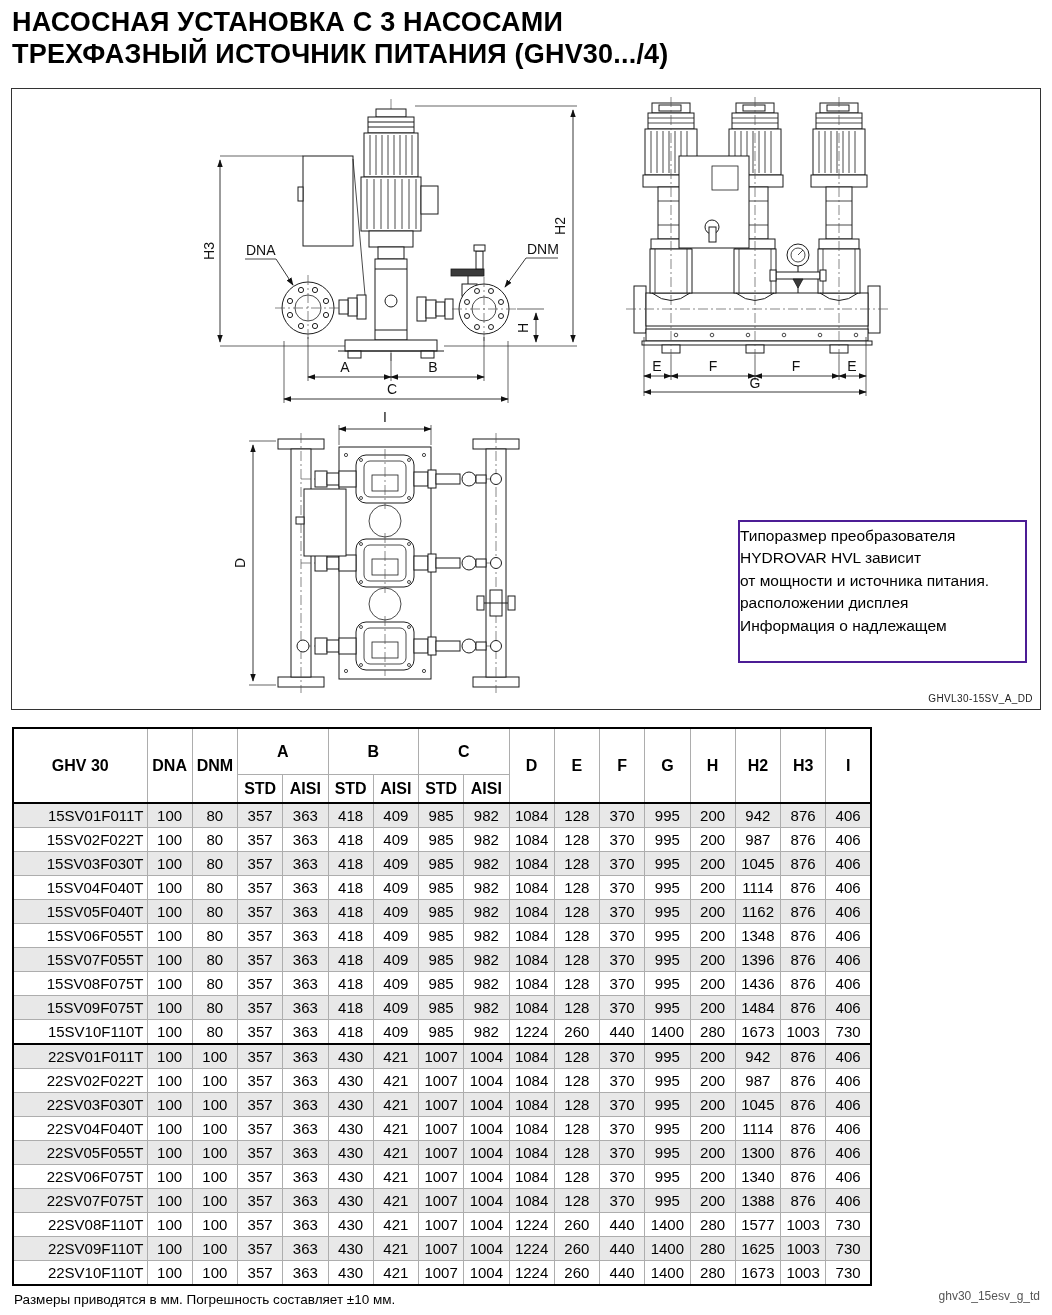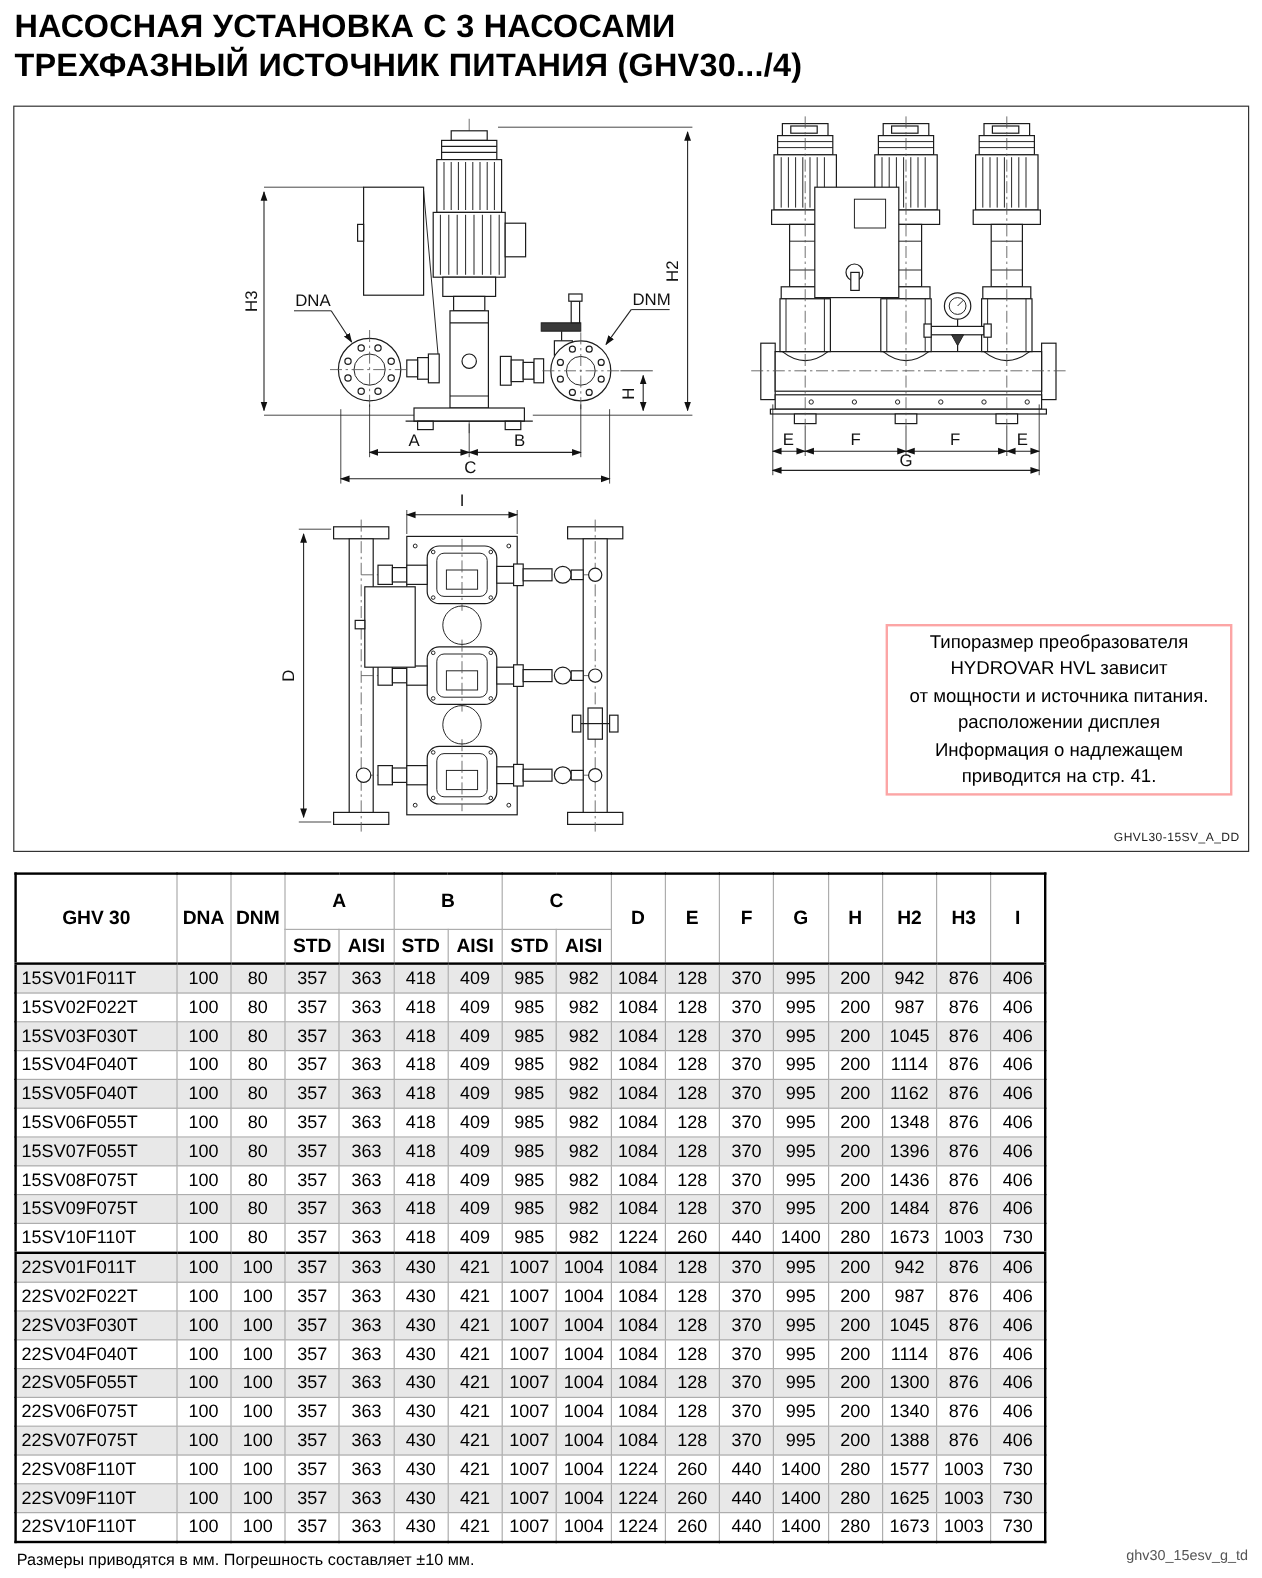--- a/index.html
+++ b/index.html
@@ -4,33 +4,33 @@
 <style>
   html,body{margin:0;padding:0;background:#fff;}
   .page{position:relative;width:1052px;height:1315px;background:#fff;
         font-family:"Liberation Sans",sans-serif;color:#000;overflow:hidden;}
   .title{position:absolute;top:6px;left:12px;font-size:27px;font-weight:bold;
          line-height:32px;letter-spacing:.2px;white-space:nowrap;}
   .drawing{position:absolute;top:88px;left:11px;width:1028px;height:620px;
            border:1.3px solid #333;background:#fff;}
   .drawing svg{position:absolute;left:0;top:0;}
   .notebox{position:absolute;left:726px;top:431px;width:285px;height:136px;
-           border:2px solid #fca5a5;text-align:center;font-size:15.5px;
+           border:2px solid #4c1d95;font-size:15.5px;
            line-height:22.4px;padding-top:3px;background:#fff;}
   .refcode{position:absolute;right:7px;bottom:5px;font-size:10px;color:#222;
            letter-spacing:.4px;}
   .tablewrap{position:absolute;top:727px;left:12px;width:1028px;}
   table{border-collapse:collapse;width:860px;table-layout:fixed;
         border:2.5px solid #000;background:#fff;}
   th{border:1px solid #adadad;font-weight:bold;font-size:16px;text-align:center;padding:0;}
   thead tr:first-child th{height:45px;}
   thead tr:last-child th{height:27px;}
   td{border:1px solid #adadad;border-top:1px solid #8f8f8f;height:23px;
      padding:0 3px;font-size:15px;text-align:center;white-space:nowrap;}
-  td.model{text-align:left;padding-left:4px;}
+  td.model{text-align:right;padding-left:18px;}
   tbody tr:nth-child(odd){background:#e8e8e8;}
   tbody tr:first-child td{border-top:2.5px solid #000;}
   tbody tr:nth-child(11) td{border-top:2.3px solid #000;}
   .footer{position:absolute;top:1292px;left:14px;width:1026px;display:flex;
           justify-content:space-between;align-items:flex-end;}
   .footnote{font-size:13.5px;}
   .footref{font-size:12px;color:#555;position:relative;top:-4px;}
   
   .pf{fill:#fff;stroke:#1c1c1c;stroke-width:1;}
   .pd{fill:#3a3a3a;stroke:#1c1c1c;stroke-width:.8;}
@@ -360,21 +360,20 @@
         <text class="dlab" text-anchor="middle" transform="translate(233,474) rotate(-90)">D</text>
       </g>
     </svg>
 
     <div class="notebox">
       <div>Типоразмер преобразователя</div>
       <div>HYDROVAR HVL зависит</div>
       <div>от мощности и источника питания.</div>
       <div>расположении дисплея</div>
       <div>Информация о надлежащем</div>
-      <div>приводится на стр. 41.</div>
     </div>
 
     <div class="refcode">GHVL30-15SV_A_DD</div>
   </div>
 
   <div class="tablewrap">
     <table>
       <colgroup>
         <col style="width:134px">
           <col span="16">

